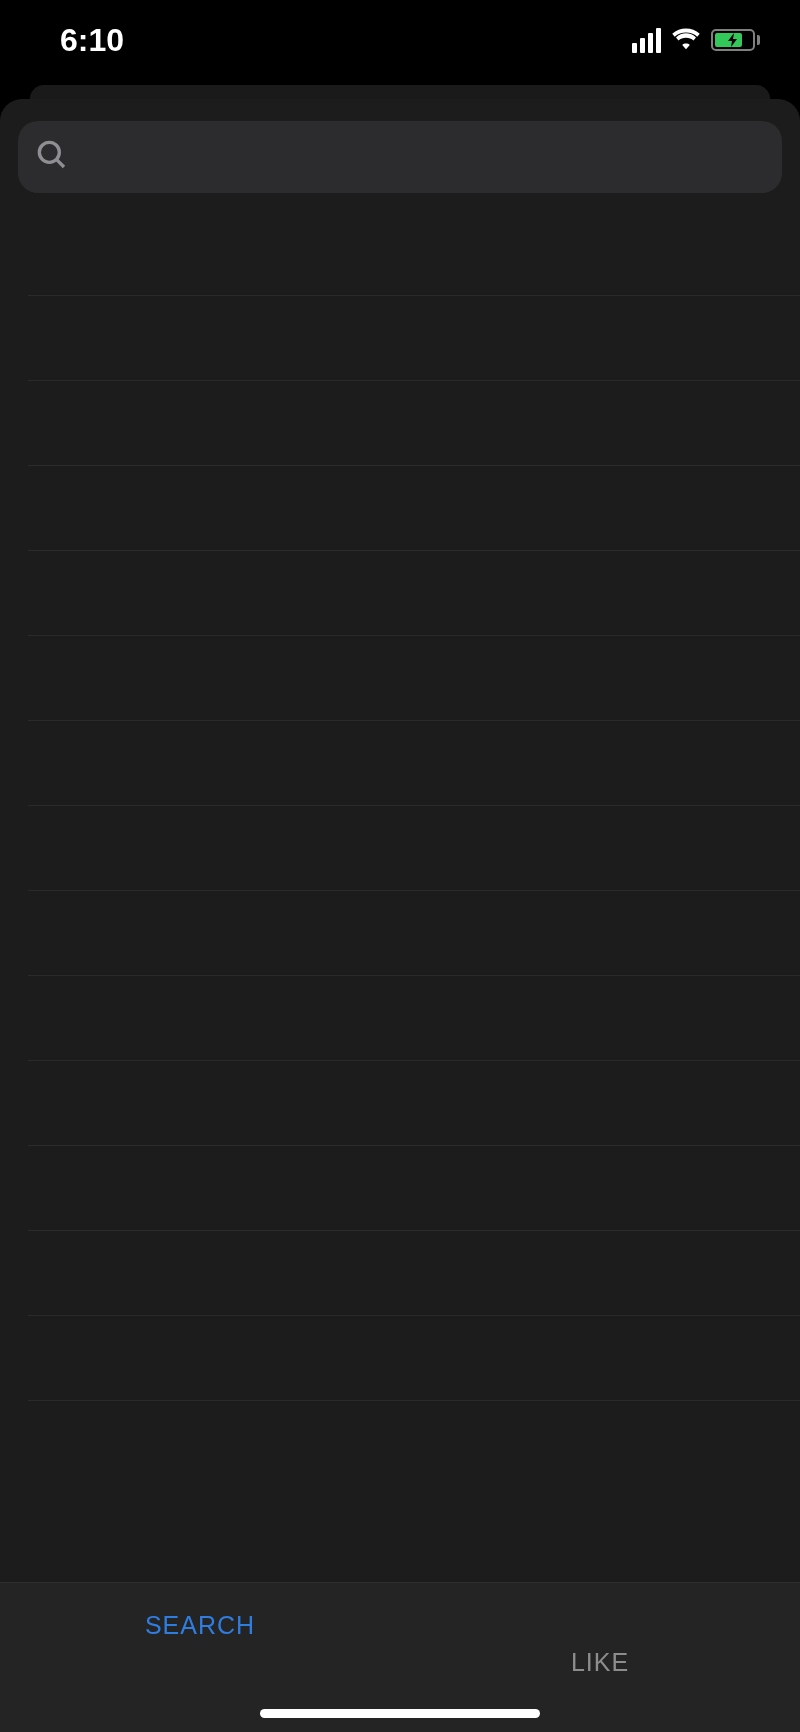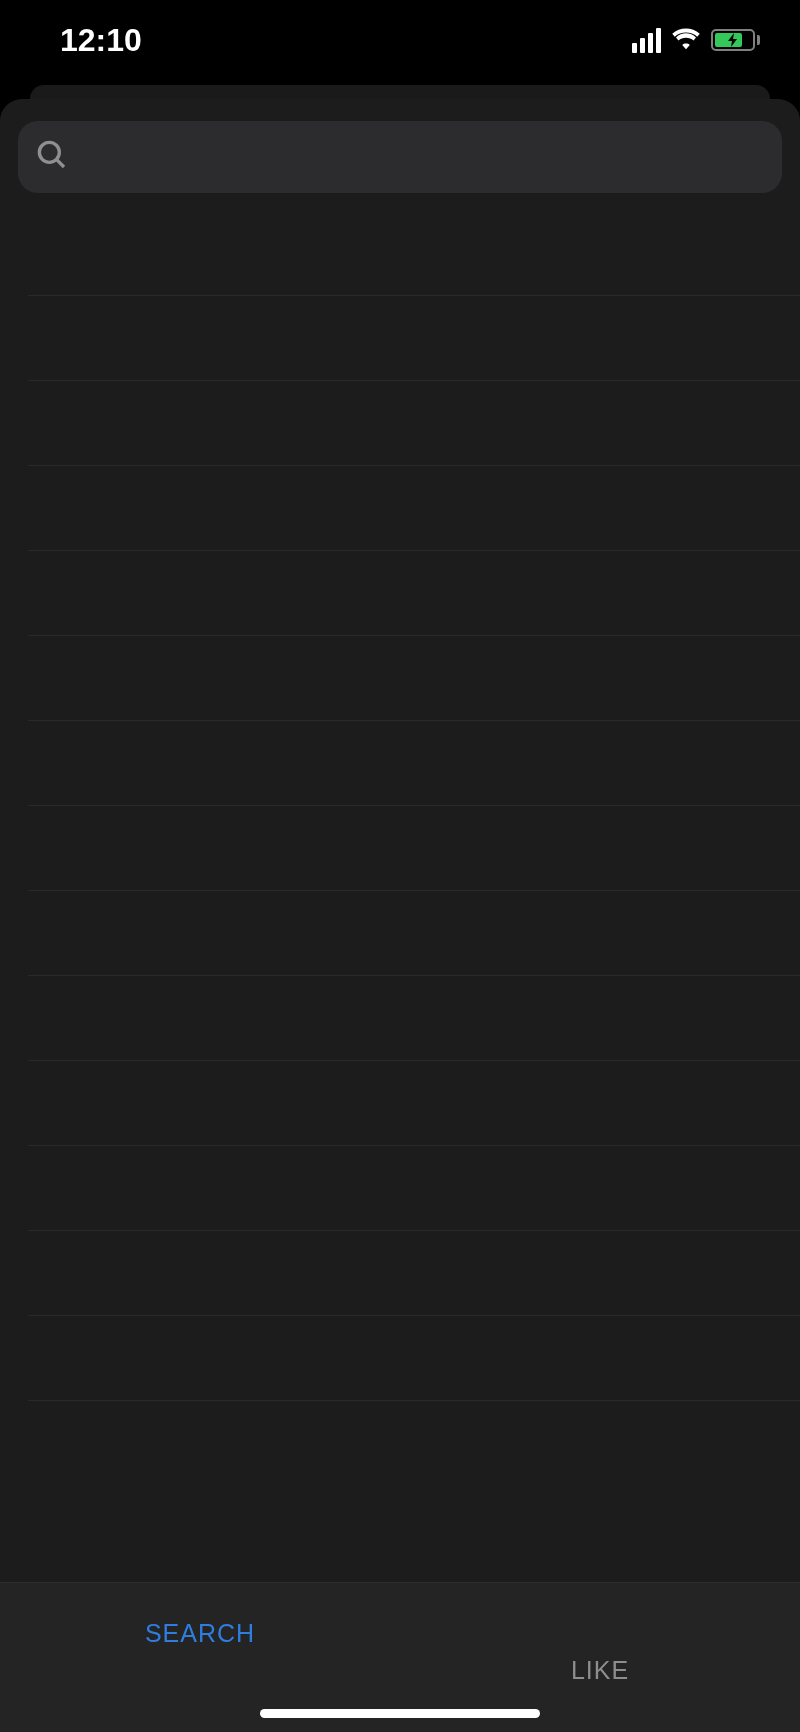--- a/index.html
+++ b/index.html
@@ -154,21 +154,21 @@
       height: 85px;
       border-bottom: 1px solid #2a2a2a;
       margin-left: 28px;
     }
     
     .tab-bar {
       height: 150px;
       border-top: 1px solid #2e2e2e;
       background: #242424;
       display: flex;
-      padding-top: 36px;
+      padding-top: 28px;
     }
     
     .tab-item {
       flex: 1;
       display: flex;
       justify-content: center;
       align-items: flex-start;
     }
     
     .tab-label {
@@ -194,21 +194,21 @@
       width: 280px;
       height: 9px;
       background: #ffffff;
       border-radius: 5px;
     }
   </style>
 </head>
 <body>
 
 <div class="status-bar">
-  <div class="status-time">12:10</div>
+  <div class="status-time">6:10</div>
   <div class="status-icons">
     <div class="signal-bars">
       <div class="signal-bar"></div>
       <div class="signal-bar"></div>
       <div class="signal-bar"></div>
       <div class="signal-bar"></div>
     </div>
     <div class="wifi-icon">
       <svg viewBox="0 0 24 18" fill="none">
         <path d="M12 18L15 14.5C13.5 13 10.5 13 9 14.5L12 18Z" fill="white"></path>

